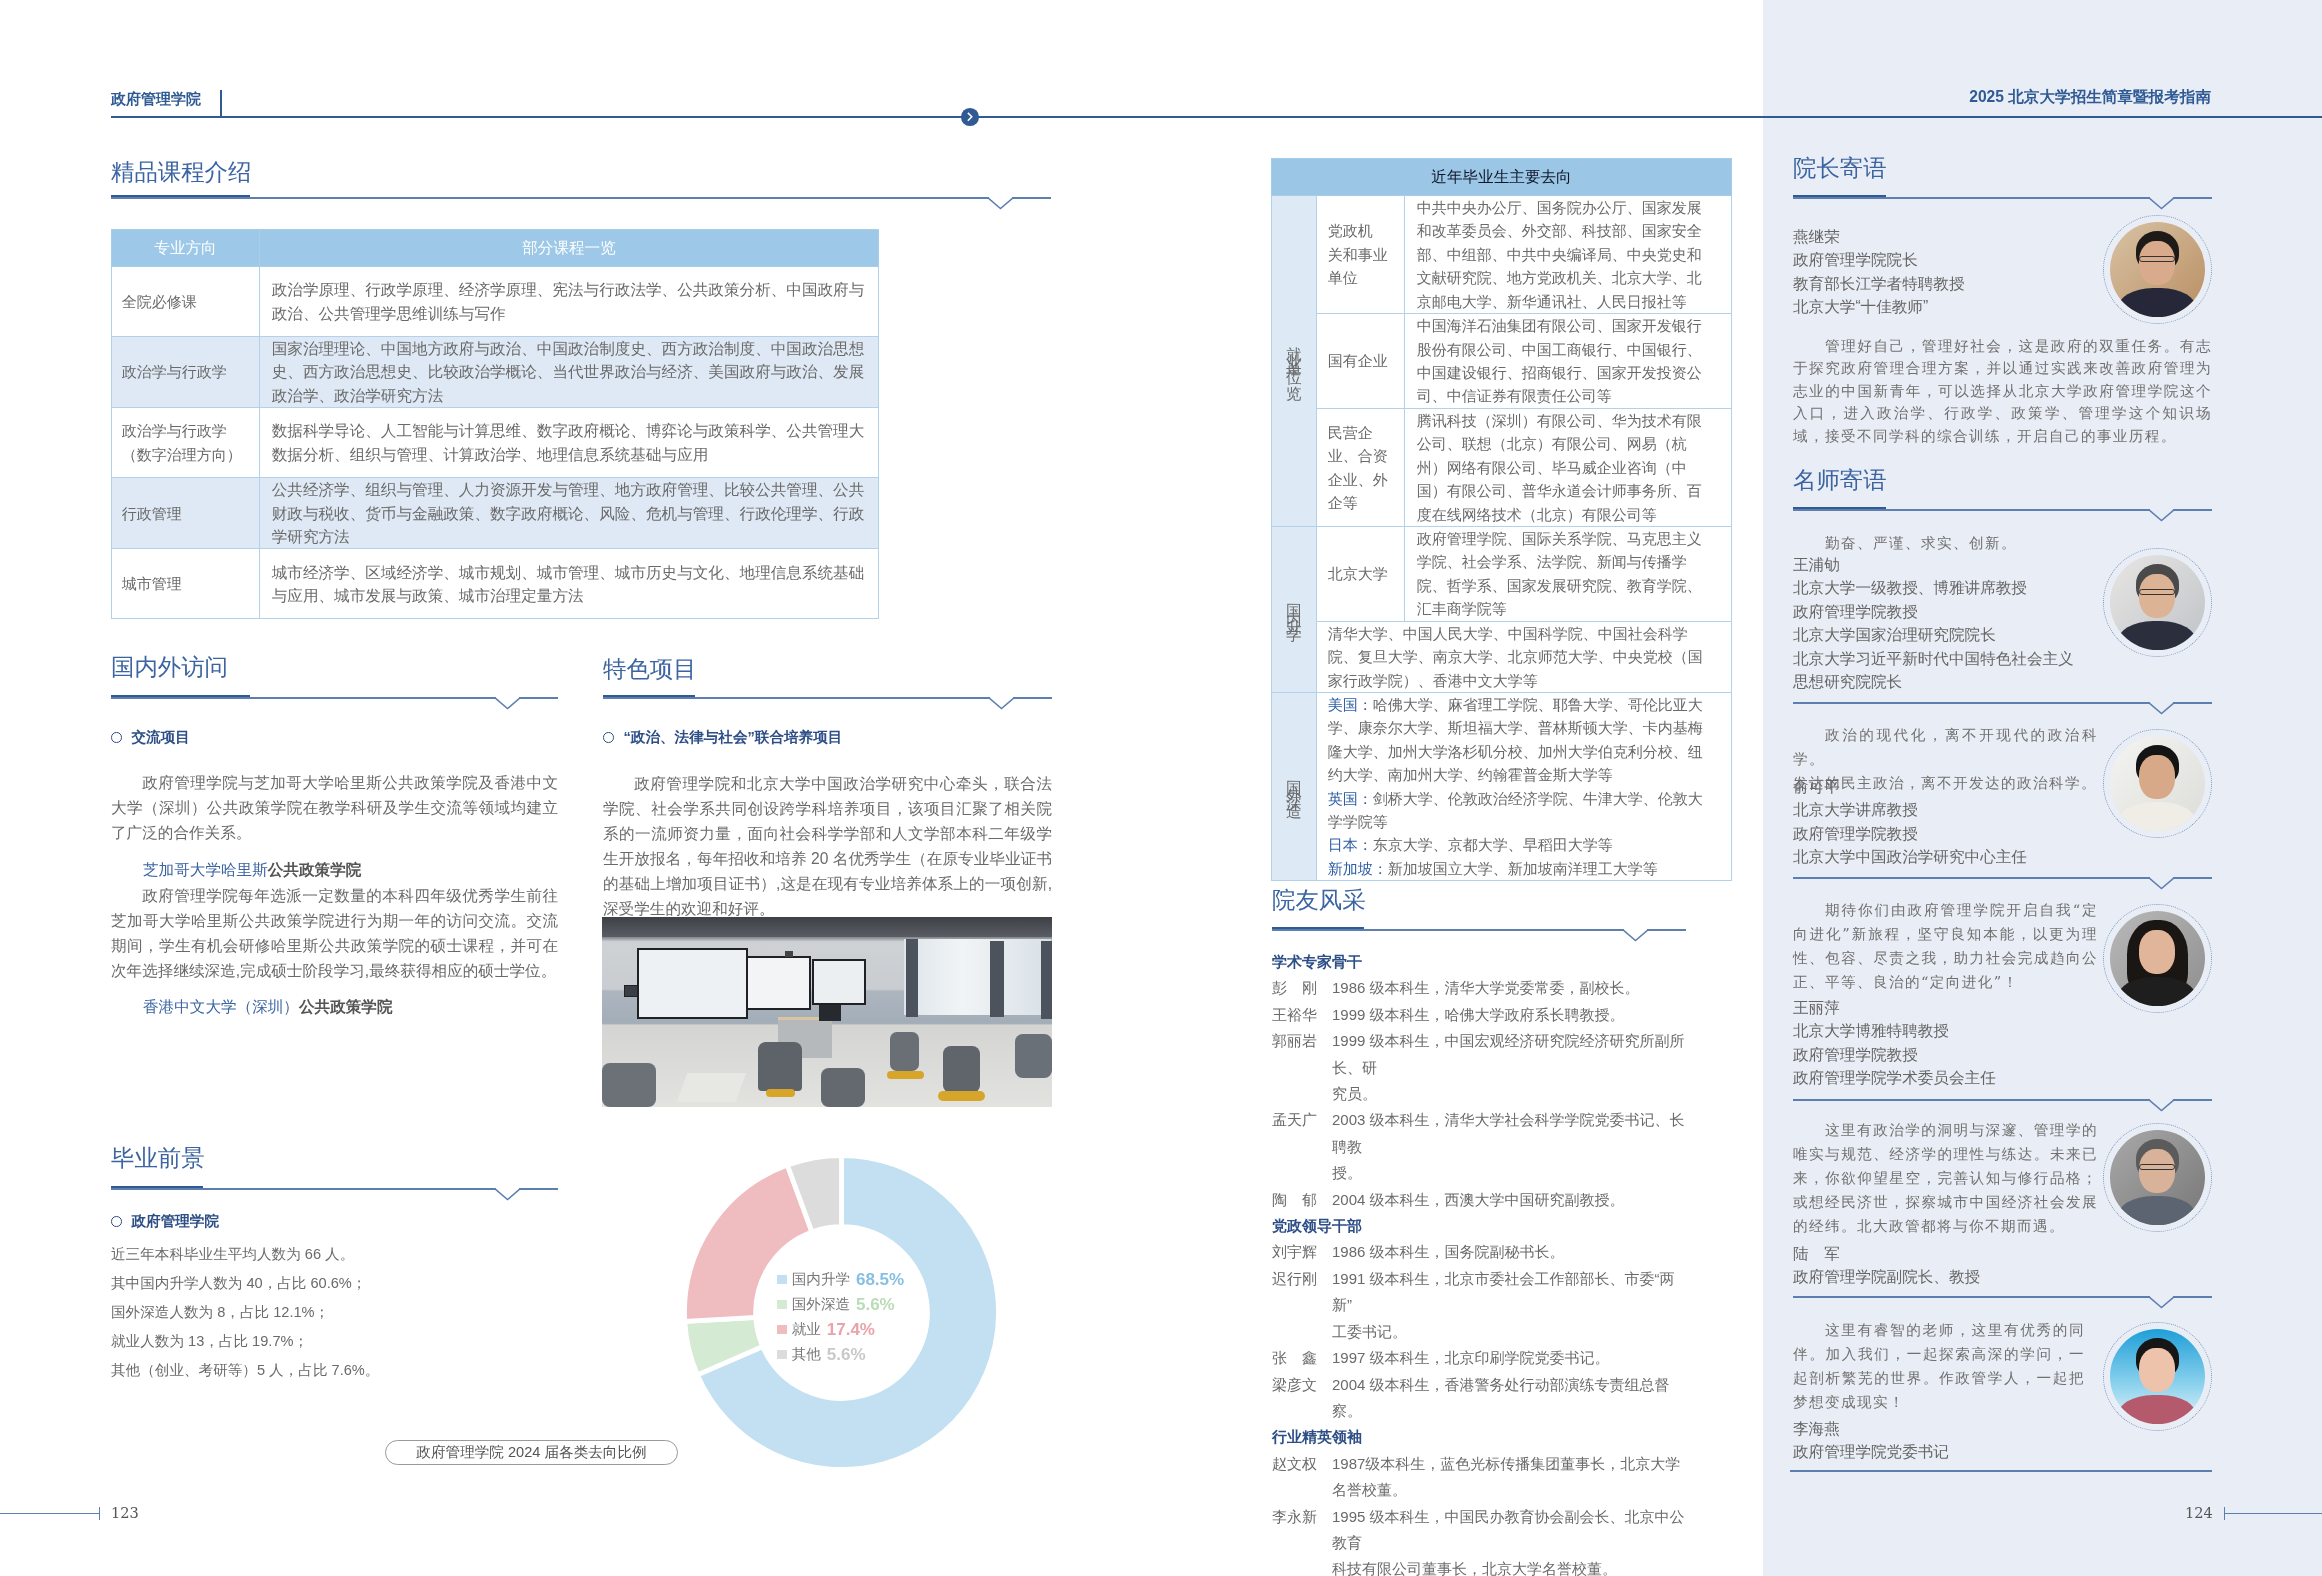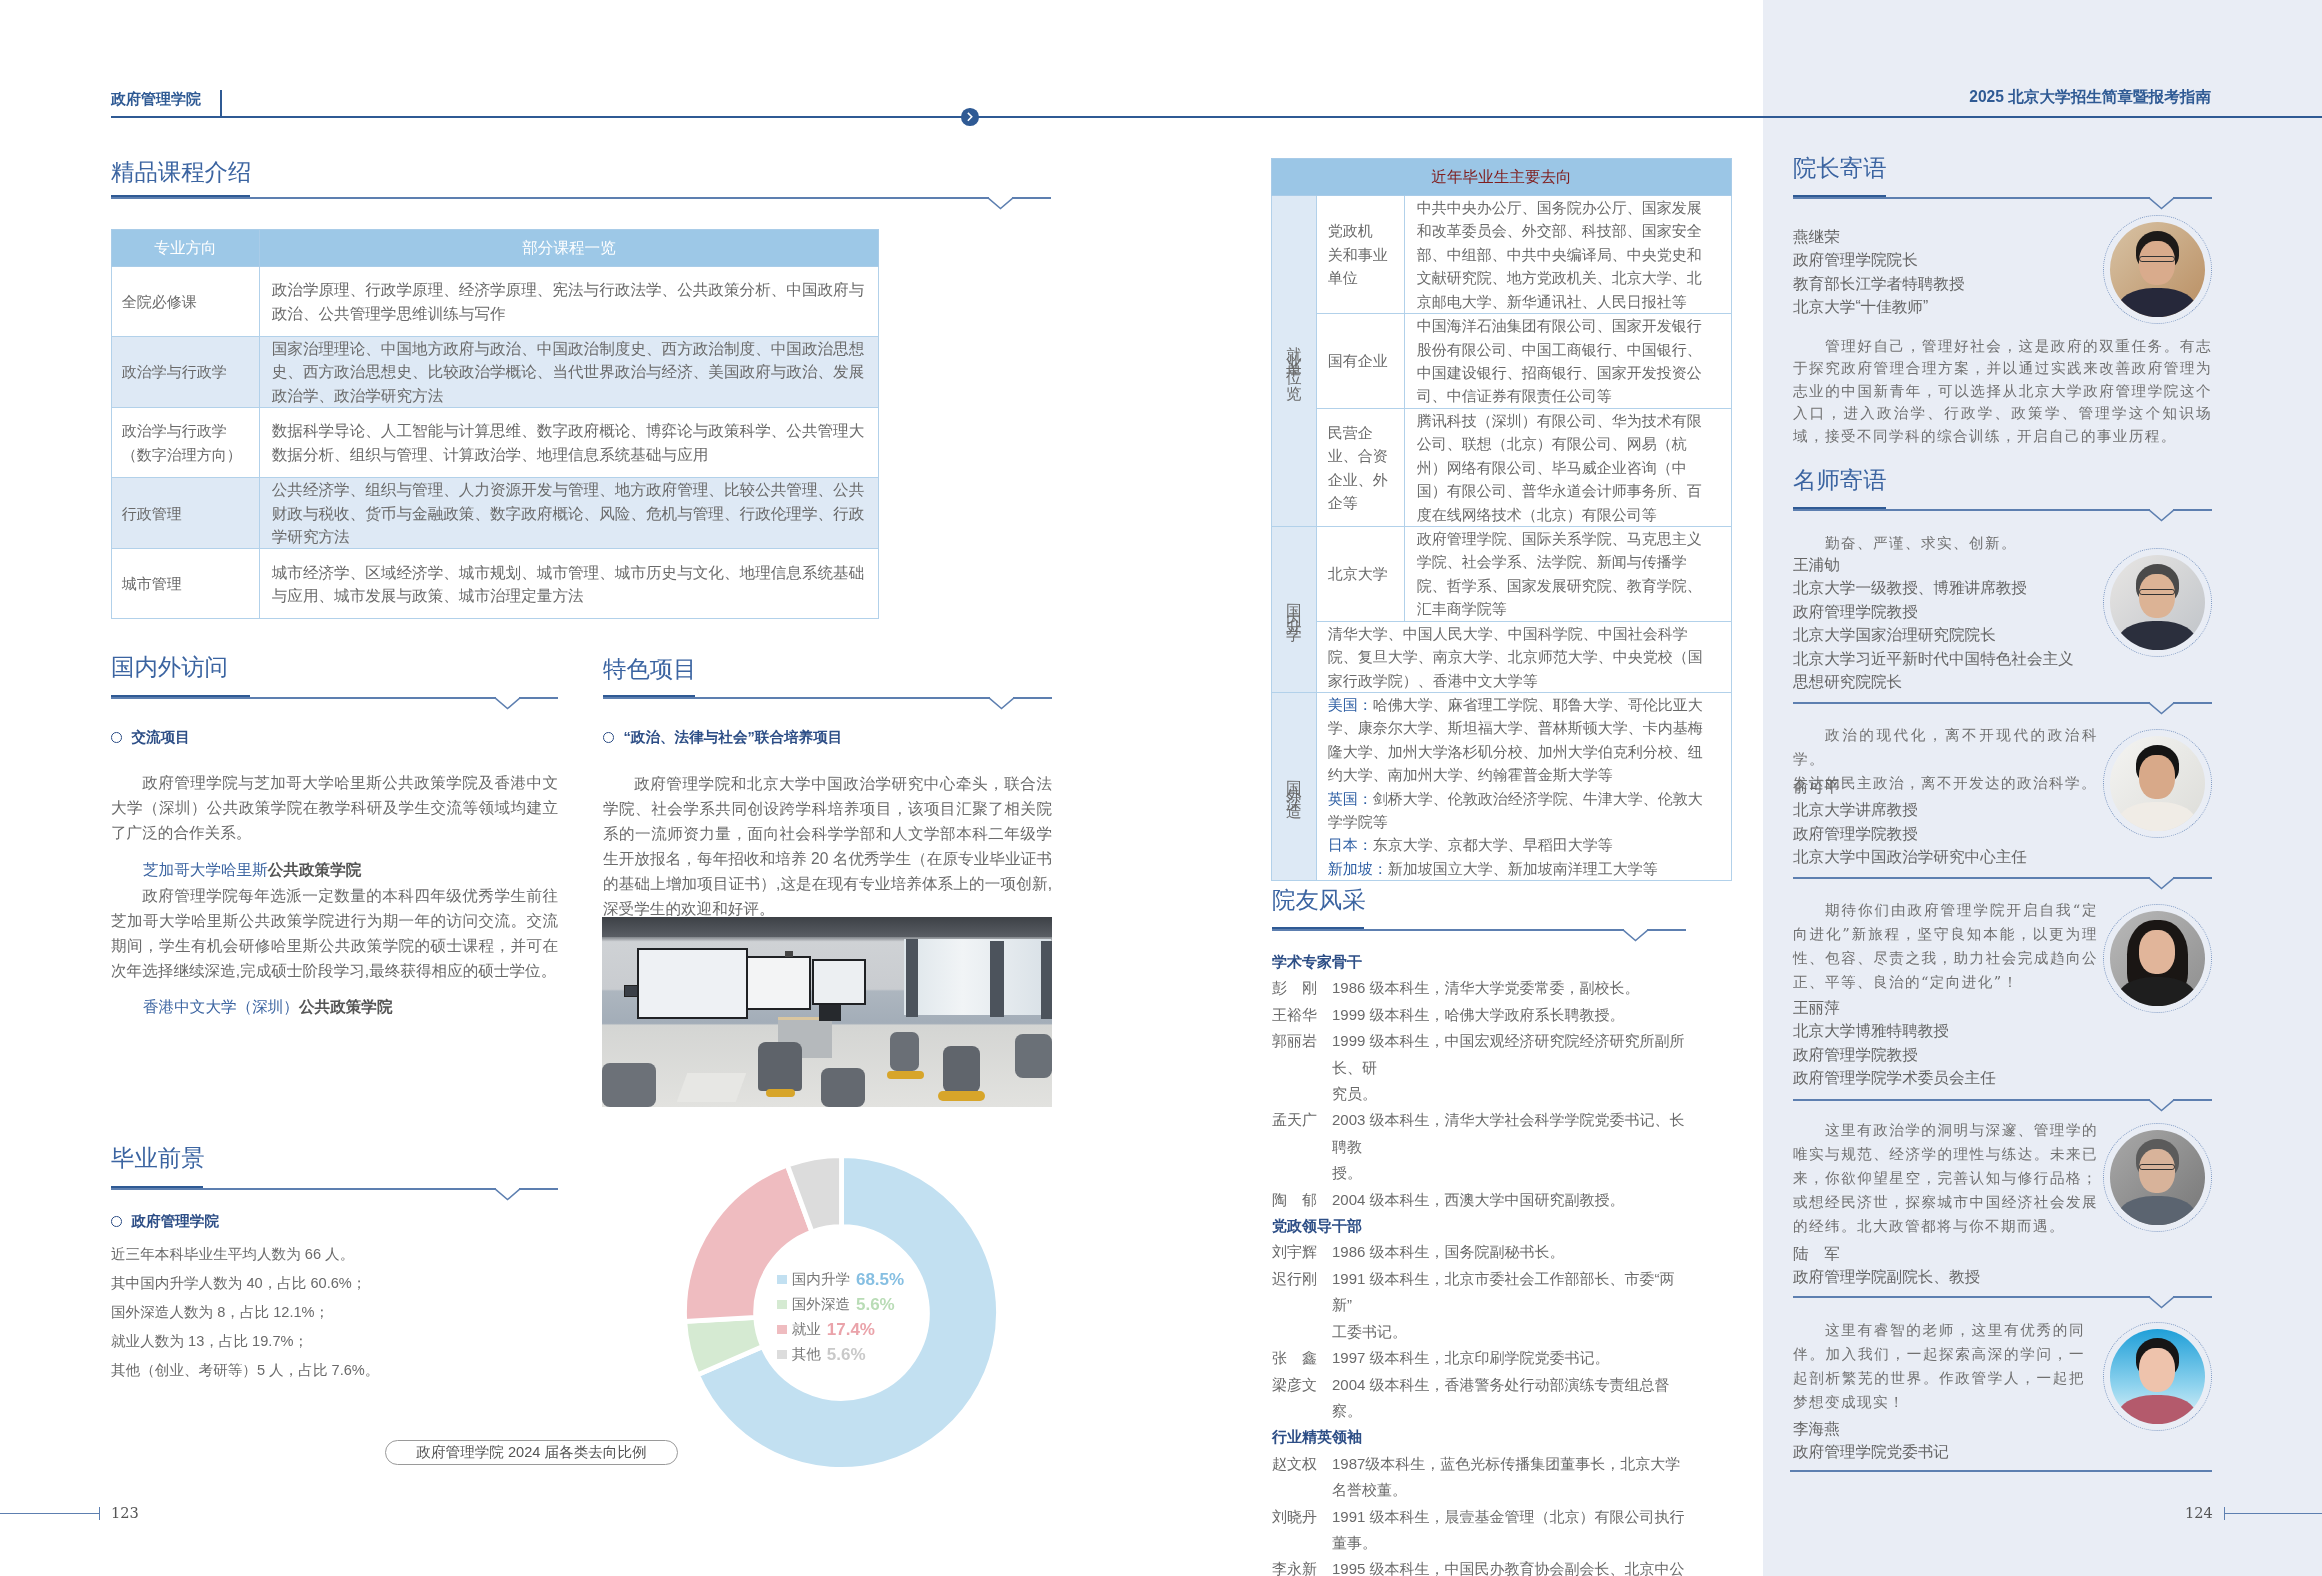--- a/index.html
+++ b/index.html
@@ -49,21 +49,21 @@
 .donut{position:absolute;left:683px;top:1154px;width:317px;height:317px}
 .legend{position:absolute;left:777px;top:1267px}
 .legend-row{display:flex;align-items:center;white-space:nowrap;height:25px}
 .lg-mark{width:9.8px;height:9.8px;margin-right:4.9px}
 .lg-label{font-size:14.6px;color:#777;margin-right:5.9px}
 .lg-val{font-size:17px;font-weight:bold}
 .caption{position:absolute;left:385px;top:1440px;width:293px;height:25px;border:1px solid #9a9a9a;border-radius:13.7px;font-size:14.6px;line-height:23.4px;text-align:center;color:#555}
 
 
 .dtable{position:absolute;left:1271px;top:158px;width:461px;border-collapse:collapse;table-layout:fixed;font-size:15px;line-height:23.4px;color:#6a6a6a}
-.dtable th{height:37px;background:#9bc6e6;color:#7f1d1d;font-weight:normal;font-size:15.6px;border:1px solid #a8cbe8}
+.dtable th{height:37px;background:#9bc6e6;color:#0f172a;font-weight:normal;font-size:15.6px;border:1px solid #a8cbe8}
 .dtable td{border:1px solid #b2d1ea;vertical-align:middle;padding:0}
 .dtable td.vl{background:#dde9f5;text-align:center}
 .dtable td.vl .vtext{writing-mode:vertical-rl;text-orientation:upright;letter-spacing:7.8px;font-size:15.6px;line-height:15.6px;display:inline-block}
 .dtable td.cat{padding-left:10.7px;white-space:pre-line}
 .dtable td.units{padding:0 14.6px 0 11.7px}
 .dtable td.wide{padding:0 13.7px 0 10.7px}
 .country{color:#2d5ea3}
 
 
 .alumni{position:absolute;left:1272px;top:949px;width:419px;font-size:15px;line-height:26.4px;color:#6a6a6a}
@@ -358,24 +358,20 @@
     <div class="al-row">
         <span class="al-name">梁彦文</span>
         <span class="al-desc">2004 级本科生，香港警务处行动部演练专责组总督察。</span>
       </div>
     <div class="al-head">行业精英领袖</div>
     <div class="al-row">
         <span class="al-name">赵文权</span>
         <span class="al-desc">1987级本科生，蓝色光标传播集团董事长，北京大学名誉校董。</span>
       </div>
     <div class="al-row">
-        <span class="al-name">刘晓丹</span>
-        <span class="al-desc">1991 级本科生，晨壹基金管理（北京）有限公司执行董事。</span>
-      </div>
-    <div class="al-row">
         <span class="al-name">李永新</span>
         <span class="al-desc">1995 级本科生，中国民办教育协会副会长、北京中公教育
 科技有限公司董事长，北京大学名誉校董。</span>
       </div>
 
   </div>
 
   <div class="sec-title" style="left:1793px;top:155px">院长寄语</div>
   <div class="rule" style="left:1793px;top:195px;width:419px">
     <div class="thick" style="width:93px"></div>

